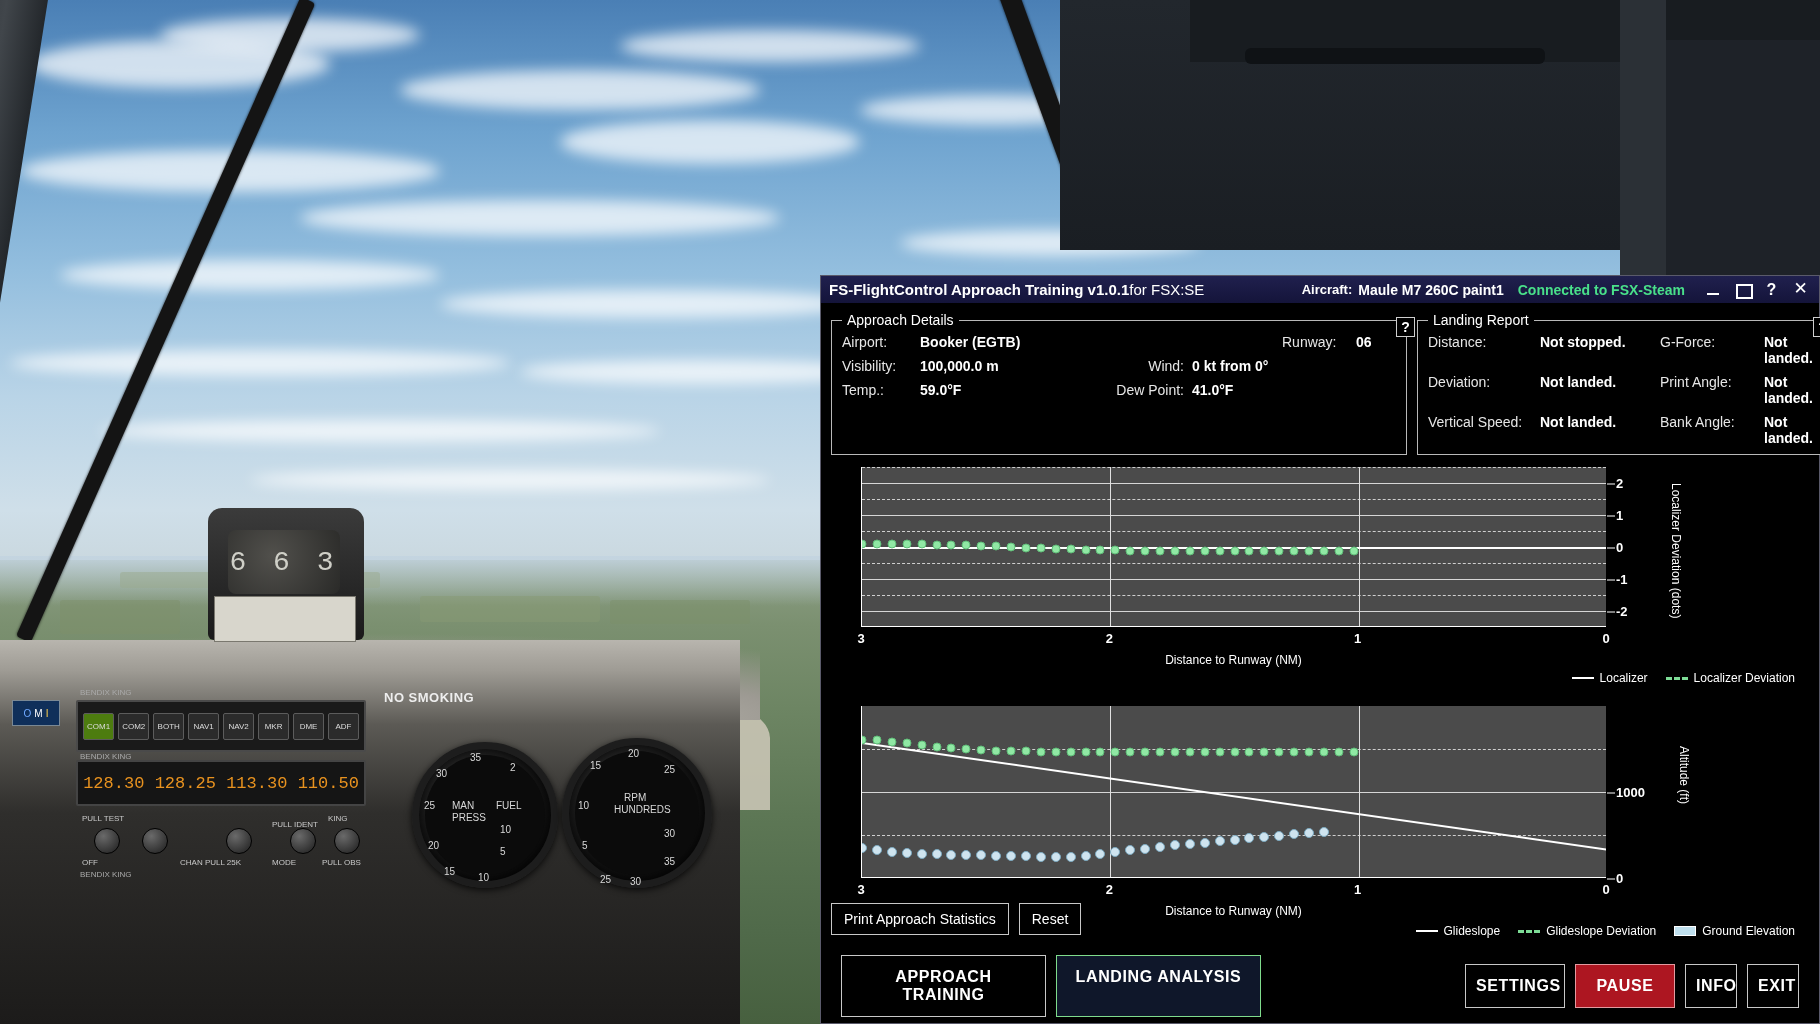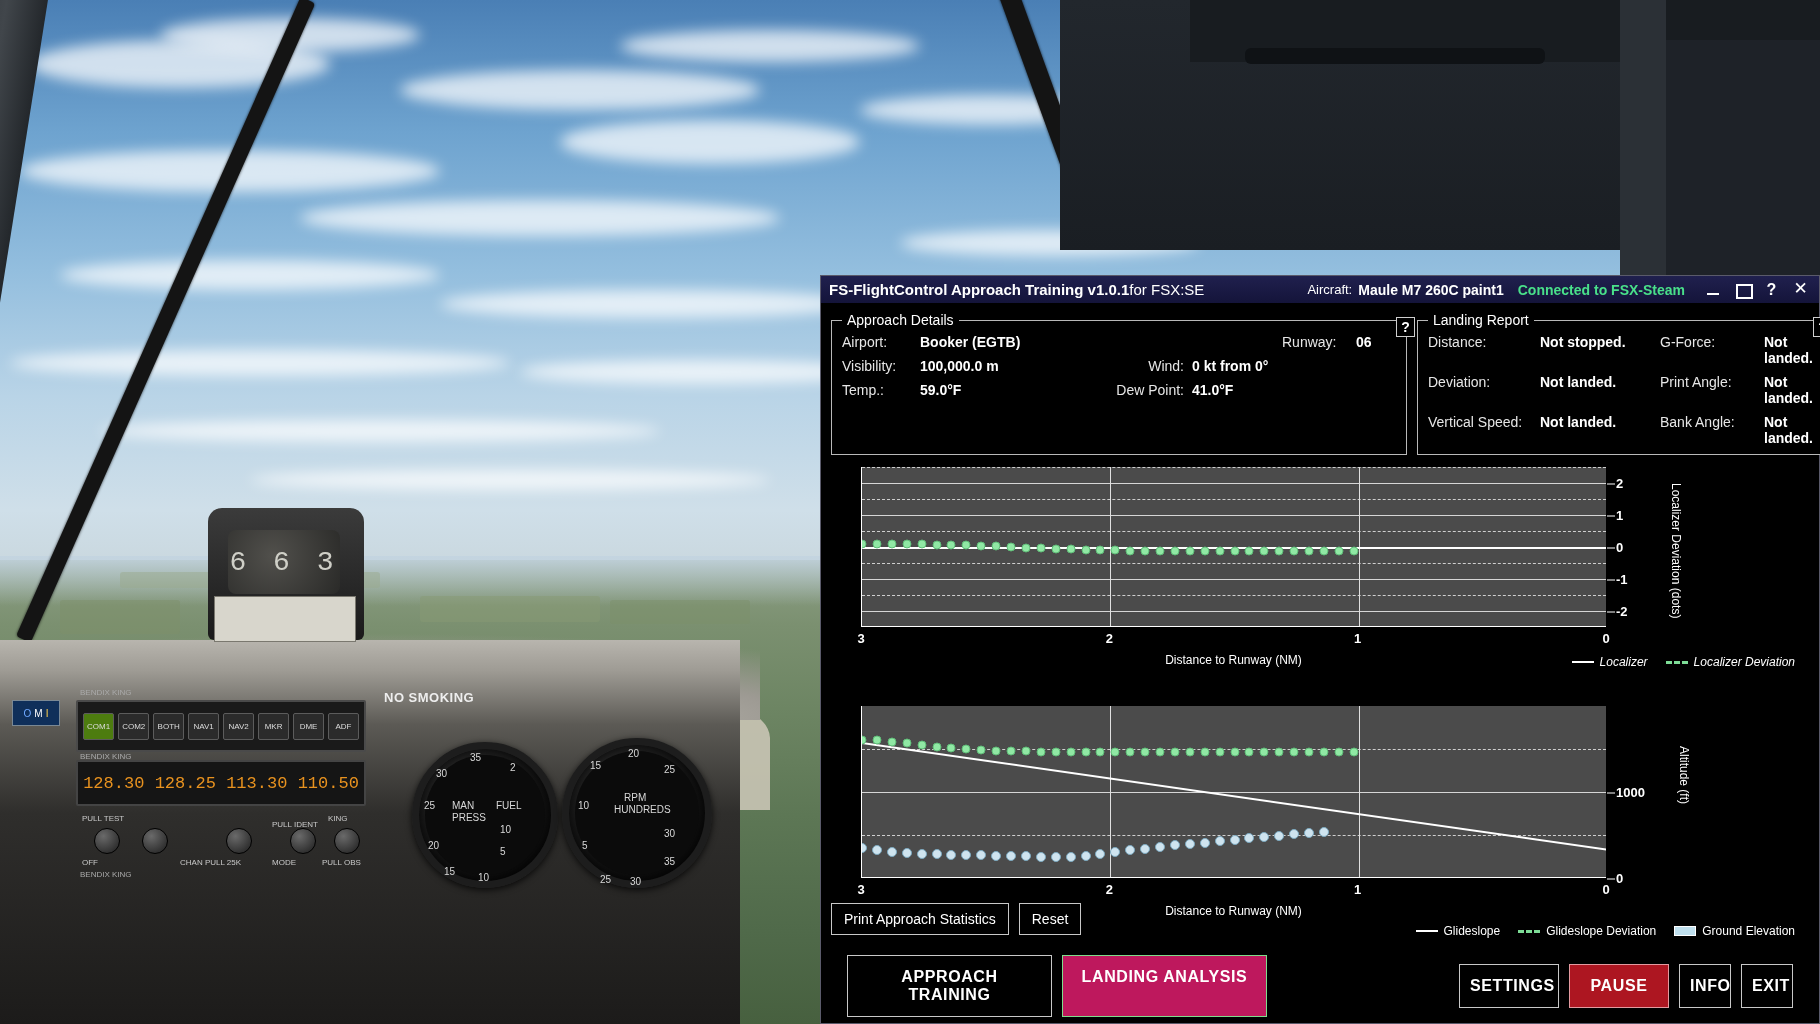--- a/index.html
+++ b/index.html
@@ -121,21 +121,21 @@
     color: #fff; font-size: 14px;
   }
   #title-bar {
     height: 28px; background: linear-gradient(180deg,#20204e,#14143a);
     display: flex; align-items: center; padding: 0 8px;
     border-bottom: 1px solid #000; flex: none;
   }
   #title-bar .app-title { font-size: 15px; font-weight: bold; white-space: nowrap; }
   #title-bar .app-title .light { font-weight: normal; }
   .tb-right { margin-left: auto; display: flex; align-items: center; gap: 14px; white-space: nowrap; }
-  .tb-aircraft-label { font-size: 13px; font-weight: normal; }
+  .tb-aircraft-label { font-size: 13px; font-weight: bold; }
   .tb-aircraft-value { font-size: 14px; font-weight: bold; }
   .tb-conn { font-size: 14px; font-weight: bold; color: #49e08a; }
   .win-btns { display: flex; align-items: center; gap: 12px; margin-left: 6px; padding-right: 2px; }
   .win-btn { width: 17px; height: 17px; position: relative; cursor: default; color:#fff; }
   .win-btn.min::after {
     content:''; position:absolute; left:2px; bottom:3px; width:12px; height:2px; background:#fff;
   }
   .win-btn.max::after {
     content:''; position:absolute; left:2px; top:3px; width:13px; height:11px;
     border:2px solid #fff;
@@ -226,26 +226,26 @@
   }
   .swatch-box { width: 22px; height: 10px; background: #bfe0ee; border: 1px solid #fff; }
 
   
   .btn {
     background: #000; border: 1px solid #c8c8c8; color: #fff;
     font-size: 14px; padding: 7px 12px; text-align: center; cursor: default;
     font-family: "Liberation Sans", sans-serif;
   }
   .btn.big { font-size: 16px; font-weight: bold; letter-spacing: .6px; padding: 12px 10px; }
-  .btn.green { background: #be185d; border-color: #7fdc8c; }
+  .btn.green { background: #0f172a; border-color: #7fdc8c; }
   .btn.red { background: #ad1621; border-color: #e39aa0; }
   #small-btn-row { position: absolute; left: 10px; bottom: 88px; display: flex; gap: 10px; }
   #bottom-bar {
     position: absolute; left: 0; right: 0; bottom: 0; height: 74px;
-    display: flex; align-items: center; padding: 0 26px; gap: 10px;
+    display: flex; align-items: center; padding: 0 20px; gap: 10px;
   }
   #bottom-left { display: flex; gap: 10px; }
   #bottom-right { margin-left: auto; display: flex; gap: 10px; }
 </style>
 </head>
 <body>
 
 <div id="sim-bg">
   <div class="sky"></div>
 
@@ -503,21 +503,21 @@
           <div class="ytick" style="top: 144px;">-2</div>
         </div>
       <div class="axis-title-y" id="ytitle-1" style="left:838px; top:16px; height:130px;">Localizer Deviation (dots)</div>
       <div id="xaxis-1" style="position:absolute; left:30px; top:164px; width:745px; height:20px;">
           <div class="xtick" style="left: 0px;">3</div>
           <div class="xtick" style="left: 248.333px;">2</div>
           <div class="xtick" style="left: 496.667px;">1</div>
           <div class="xtick" style="left: 745px;">0</div>
         </div>
       <div class="axis-title-x" id="xtitle-1" style="left:30px; width:745px; top:186px;">Distance to Runway (NM)</div>
-      <div class="legend" id="legend-1" style="right:14px; top:188px;font-style:italic;">
+      <div class="legend" id="legend-1" style="right:14px; top:204px;">
         <div class="item">
           <span class="swatch-line"></span>
           <span>Localizer</span>
         </div>
         <div class="item">
           <span class="swatch-dash"></span>
           <span>Localizer Deviation</span>
         </div>
       </div>
     </div>

